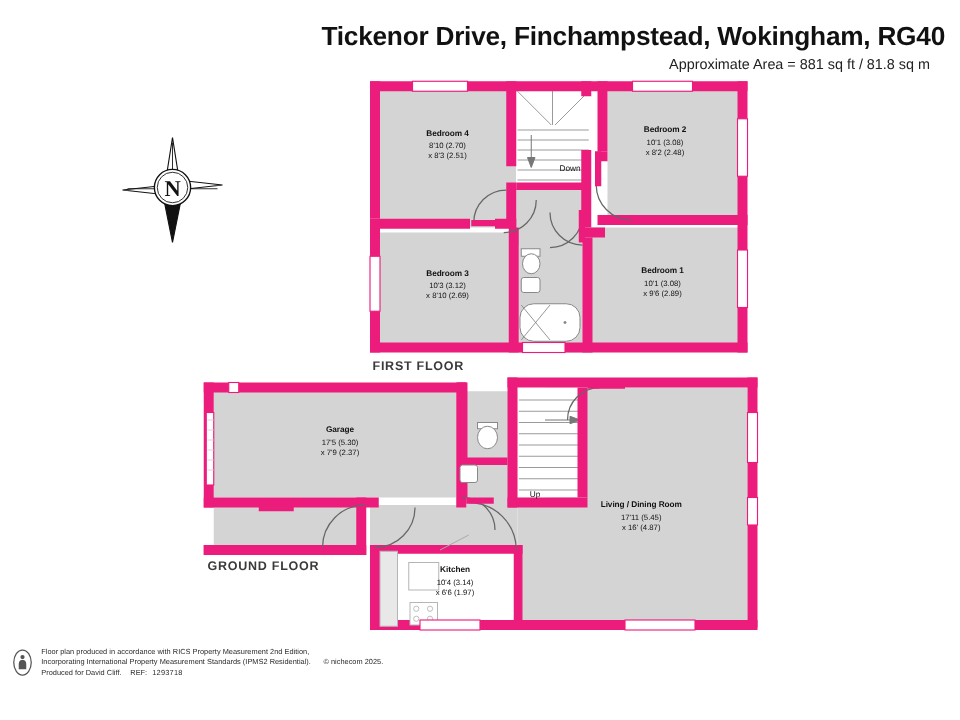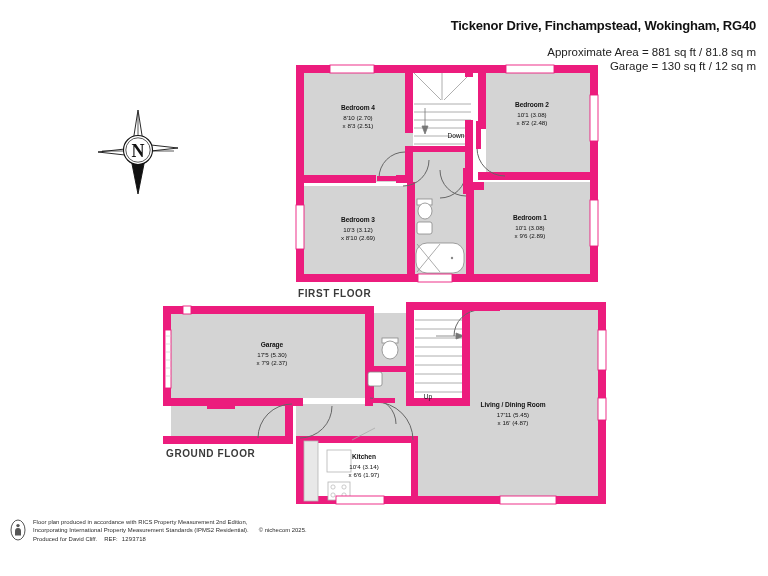--- a/index.html
+++ b/index.html
@@ -10,30 +10,30 @@
     color:#000;
     overflow:hidden;
     position:relative;
   }
   #stage{position:absolute;left:0;top:0;width:768px;height:576px;}
 
   
   .title{
     position:absolute;
     right:12px; top:18px;
-    font-size:13px;
+    font-size:21px;
     font-weight:bold;
     letter-spacing:-0.2px;
     white-space:nowrap;
     text-align:right;
     color:#111;
   }
   .areas{
     position:absolute;
-    right:12px; top:46px;
+    right:24px; top:46px;
     text-align:right;
     font-size:11.5px;
     line-height:13.6px;
     color:#222;
     white-space:nowrap;
   }
   .areas .note{
     font-size:8.4px;
     color:#333;
     line-height:12px;
@@ -109,21 +109,20 @@
 </style>
 </head>
 <body>
 
 <div id="stage">
 
   <div class="title">Tickenor Drive, Finchampstead, Wokingham, RG40</div>
 
   <div class="areas">
     <div>Approximate Area = 881 sq ft / 81.8 sq m</div>
-    <div>Garage = 130 sq ft / 12 sq m</div>
   </div>
 
   <svg id="compass" viewBox="0 0 84 88">
 
     <g stroke="#111" stroke-width="0.9" fill="#ffffff">
 
       <polygon points="42,2 48,40 42,46 36,40"></polygon>
 
       <polygon points="82,40 46,44 41,40 46,36"></polygon>
 

